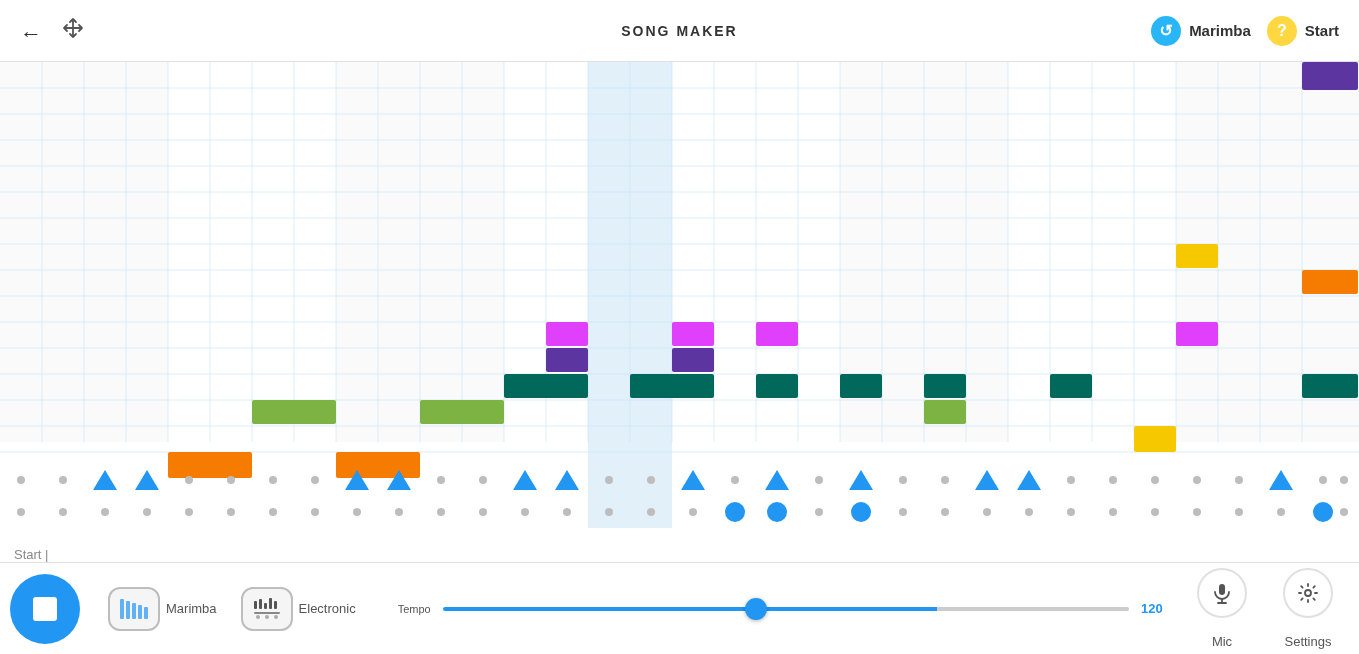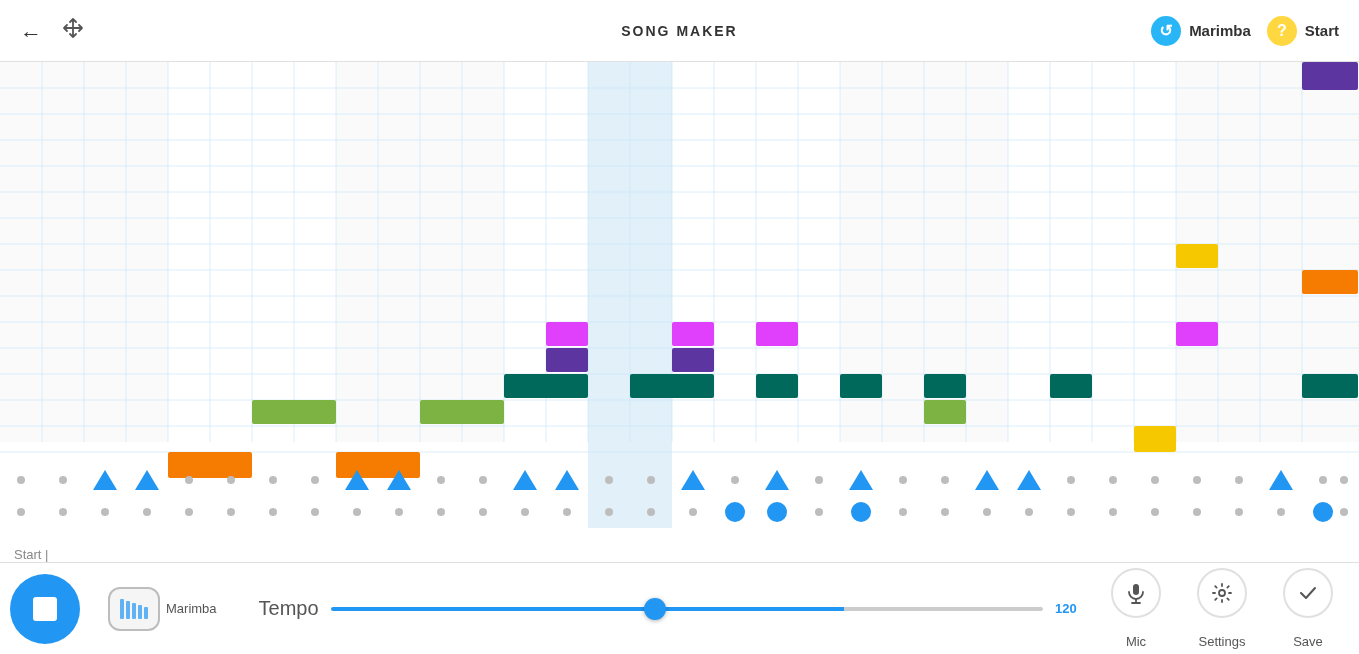--- a/index.html
+++ b/index.html
@@ -167,21 +167,21 @@
     }
 
     .tempo-section {
       display: flex;
       align-items: center;
       gap: 12px;
       margin-left: 30px;
       flex: 1;
     }
     .tempo-label {
-      font-size: 20px;
+      font-size: 11px;
       color: #555;
       font-weight: 500;
     }
     .tempo-slider {
       -webkit-appearance: none;
       width: 100%;
       height: 4px;
       border-radius: 2px;
       background: linear-gradient(to right, #2196f3 72%, #ccc 72%);
       outline: none;
@@ -454,20 +454,36 @@
         <rect x="2" y="4" width="4" height="20" rx="1" fill="#2196f3" opacity="0.7"></rect>
         <rect x="8" y="6" width="4" height="18" rx="1" fill="#2196f3" opacity="0.7"></rect>
         <rect x="14" y="8" width="4" height="16" rx="1" fill="#2196f3" opacity="0.7"></rect>
         <rect x="20" y="10" width="4" height="14" rx="1" fill="#2196f3" opacity="0.7"></rect>
         <rect x="26" y="12" width="4" height="12" rx="1" fill="#2196f3" opacity="0.7"></rect>
       </svg>
     </div>
     <span class="instrument-label">Marimba</span>
   </button>
 
+  <button class="instrument-btn">
+    <div class="instrument-icon">
+      <svg width="32" height="28" viewBox="0 0 32 28" fill="none">
+        <rect x="3" y="6" width="3" height="8" rx="1" fill="#555"></rect>
+        <rect x="8" y="4" width="3" height="10" rx="1" fill="#555"></rect>
+        <rect x="13" y="8" width="3" height="6" rx="1" fill="#555"></rect>
+        <rect x="18" y="3" width="3" height="11" rx="1" fill="#555"></rect>
+        <rect x="23" y="6" width="3" height="8" rx="1" fill="#555"></rect>
+        <rect x="3" y="17" width="26" height="2" rx="1" fill="#888"></rect>
+        <circle cx="7" cy="22" r="2" fill="#aaa"></circle>
+        <circle cx="16" cy="22" r="2" fill="#aaa"></circle>
+        <circle cx="25" cy="22" r="2" fill="#aaa"></circle>
+      </svg>
+    </div>
+    <span class="instrument-label">Electronic</span>
+  </button>
 
   <div class="tempo-section">
     <span class="tempo-label">Tempo</span>
     <input type="range" class="tempo-slider" min="20" max="240" value="120" style="">
     <span class="tempo-value">120</span>
   </div>
 
   <div class="action-btns">
 
     <button class="action-btn">
@@ -486,22 +502,14 @@
       <div class="action-icon-circle">
         <svg width="22" height="22" viewBox="0 0 22 22" fill="none">
           <circle cx="11" cy="11" r="3" stroke="#555" stroke-width="1.8"></circle>
           <path d="M11 2v2M11 18v2M2 11h2M18 11h2M4.22 4.22l1.42 1.42M16.36 16.36l1.42 1.42M4.22 17.78l1.42-1.42M16.36 5.64l1.42-1.42" stroke="#555" stroke-width="1.8" stroke-linecap="round"></path>
         </svg>
       </div>
       <span class="action-btn-label">Settings</span>
     </button>
 
 
-    <button class="action-btn">
-      <div class="action-icon-circle">
-        <svg width="22" height="22" viewBox="0 0 22 22" fill="none">
-          <polyline points="4,11 9,16 18,6" stroke="#555" stroke-width="2" fill="none" stroke-linecap="round" stroke-linejoin="round"></polyline>
-        </svg>
-      </div>
-      <span class="action-btn-label">Save</span>
-    </button>
   </div>
 </div>
 
 </body></html>

